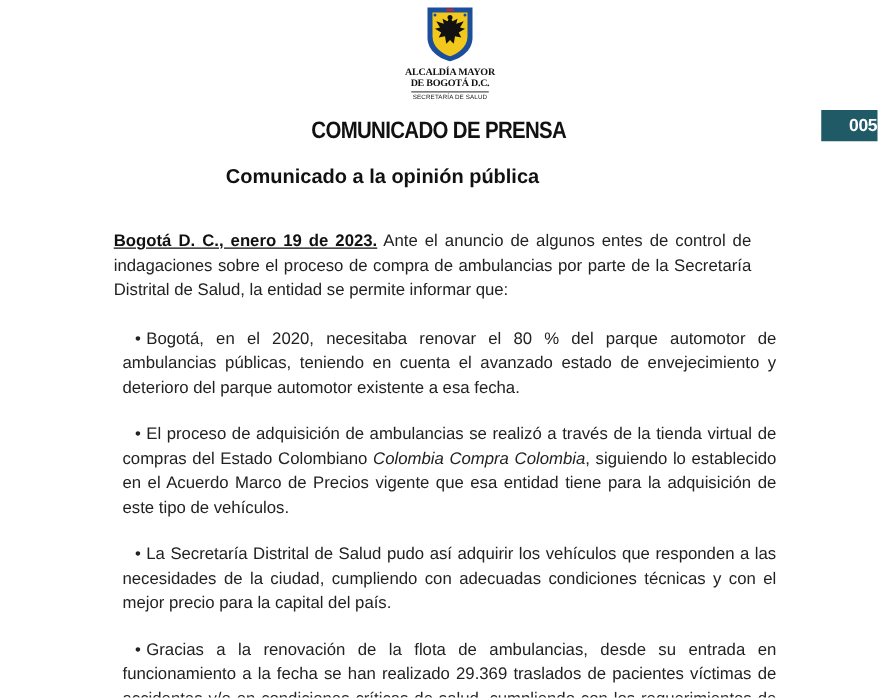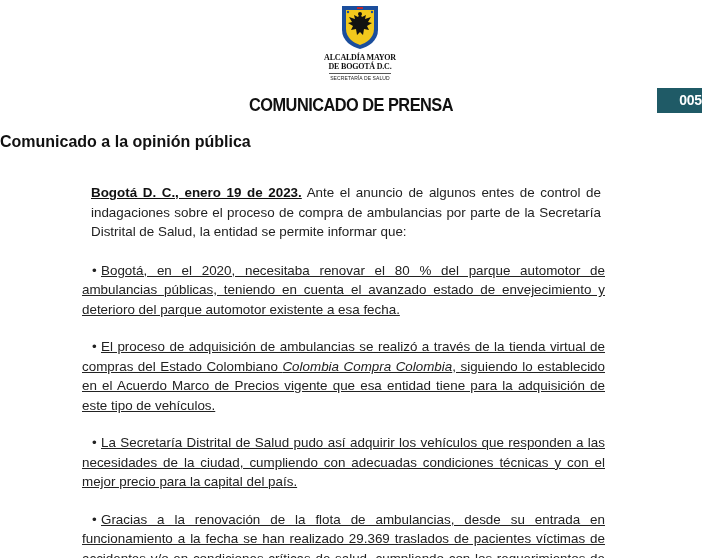--- a/index.html
+++ b/index.html
@@ -75,20 +75,21 @@
       font-size: 14px;
       line-height: 25px;
       text-align: center;
       letter-spacing: -0.3px;
     }
     .subtitle {
       position: absolute;
       left: 0;
       width: 612px;
       top: 133px;
+      text-align: center;
       font-weight: bold;
       font-size: 16px;
       color: #111;
     }
     .content {
       position: absolute;
       left: 75px;
       top: 167px;
       width: 542px;
       font-size: 13.4px;
@@ -103,25 +104,24 @@
       font-weight: bold;
       text-decoration: underline;
       color: #111;
     }
     ul.bullets {
       list-style: none;
       margin: 0;
       padding: 0;
     }
     ul.bullets li {
-      margin-left: 7px;
+      margin-left: 23px;
       width: 523px;
       text-align: justify;
       text-indent: 10px;
-      text-decoration: underline;
     }
     ul.bullets li .dot {
       display: inline-block;
       width: 9px;
       text-indent: 0;
     }
     .b1 { margin-top: 19px; }
     .b2 { margin-top: 18px; }
     .b3 { margin-top: 18px; }
     .b4 { margin-top: 18px; }

